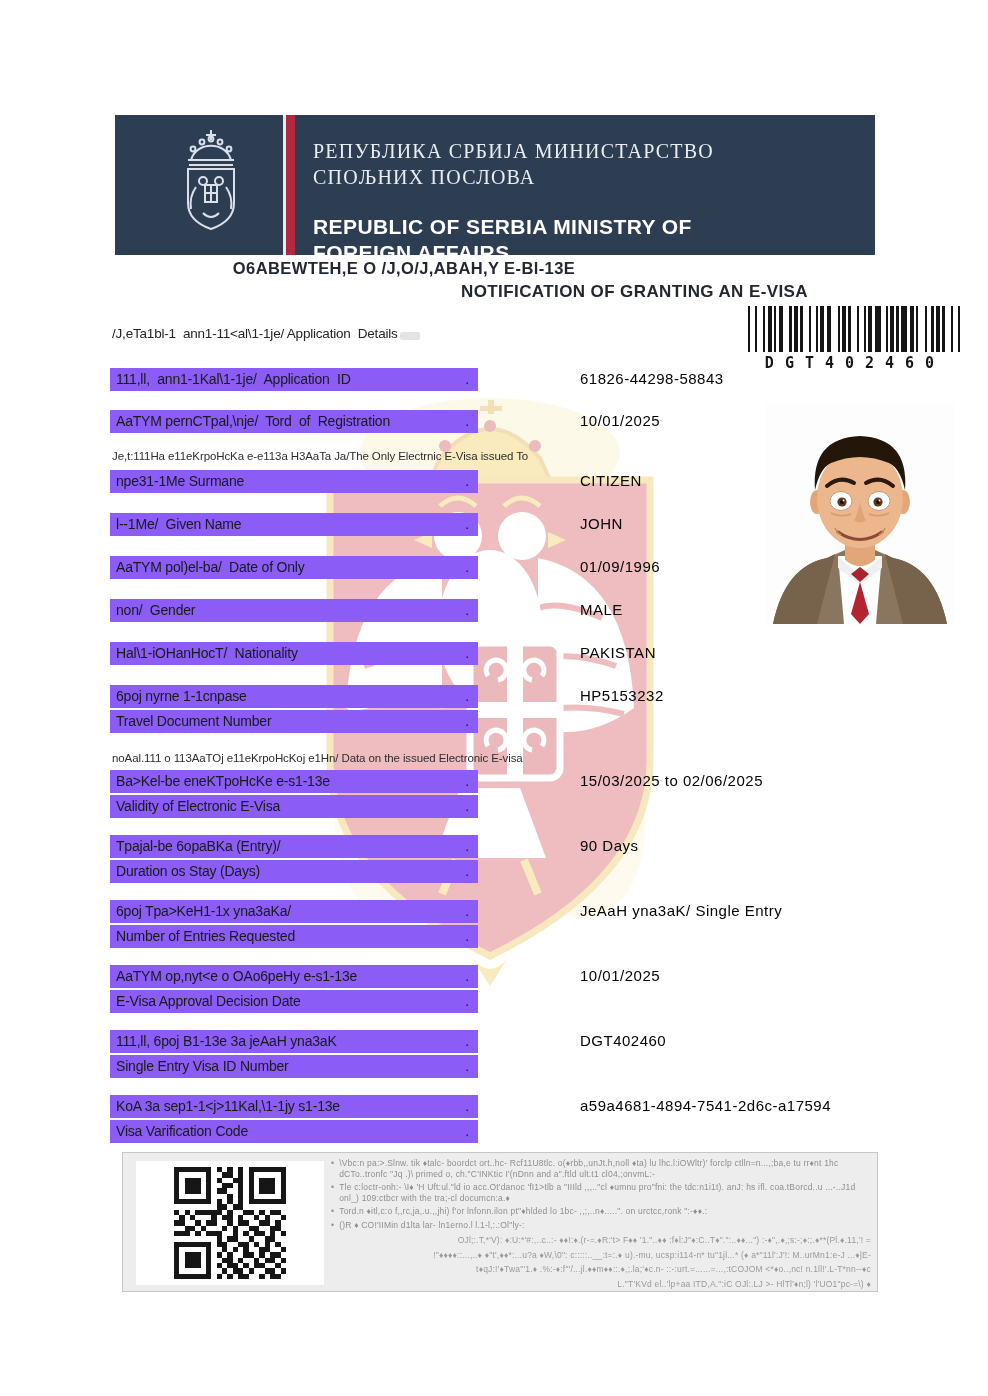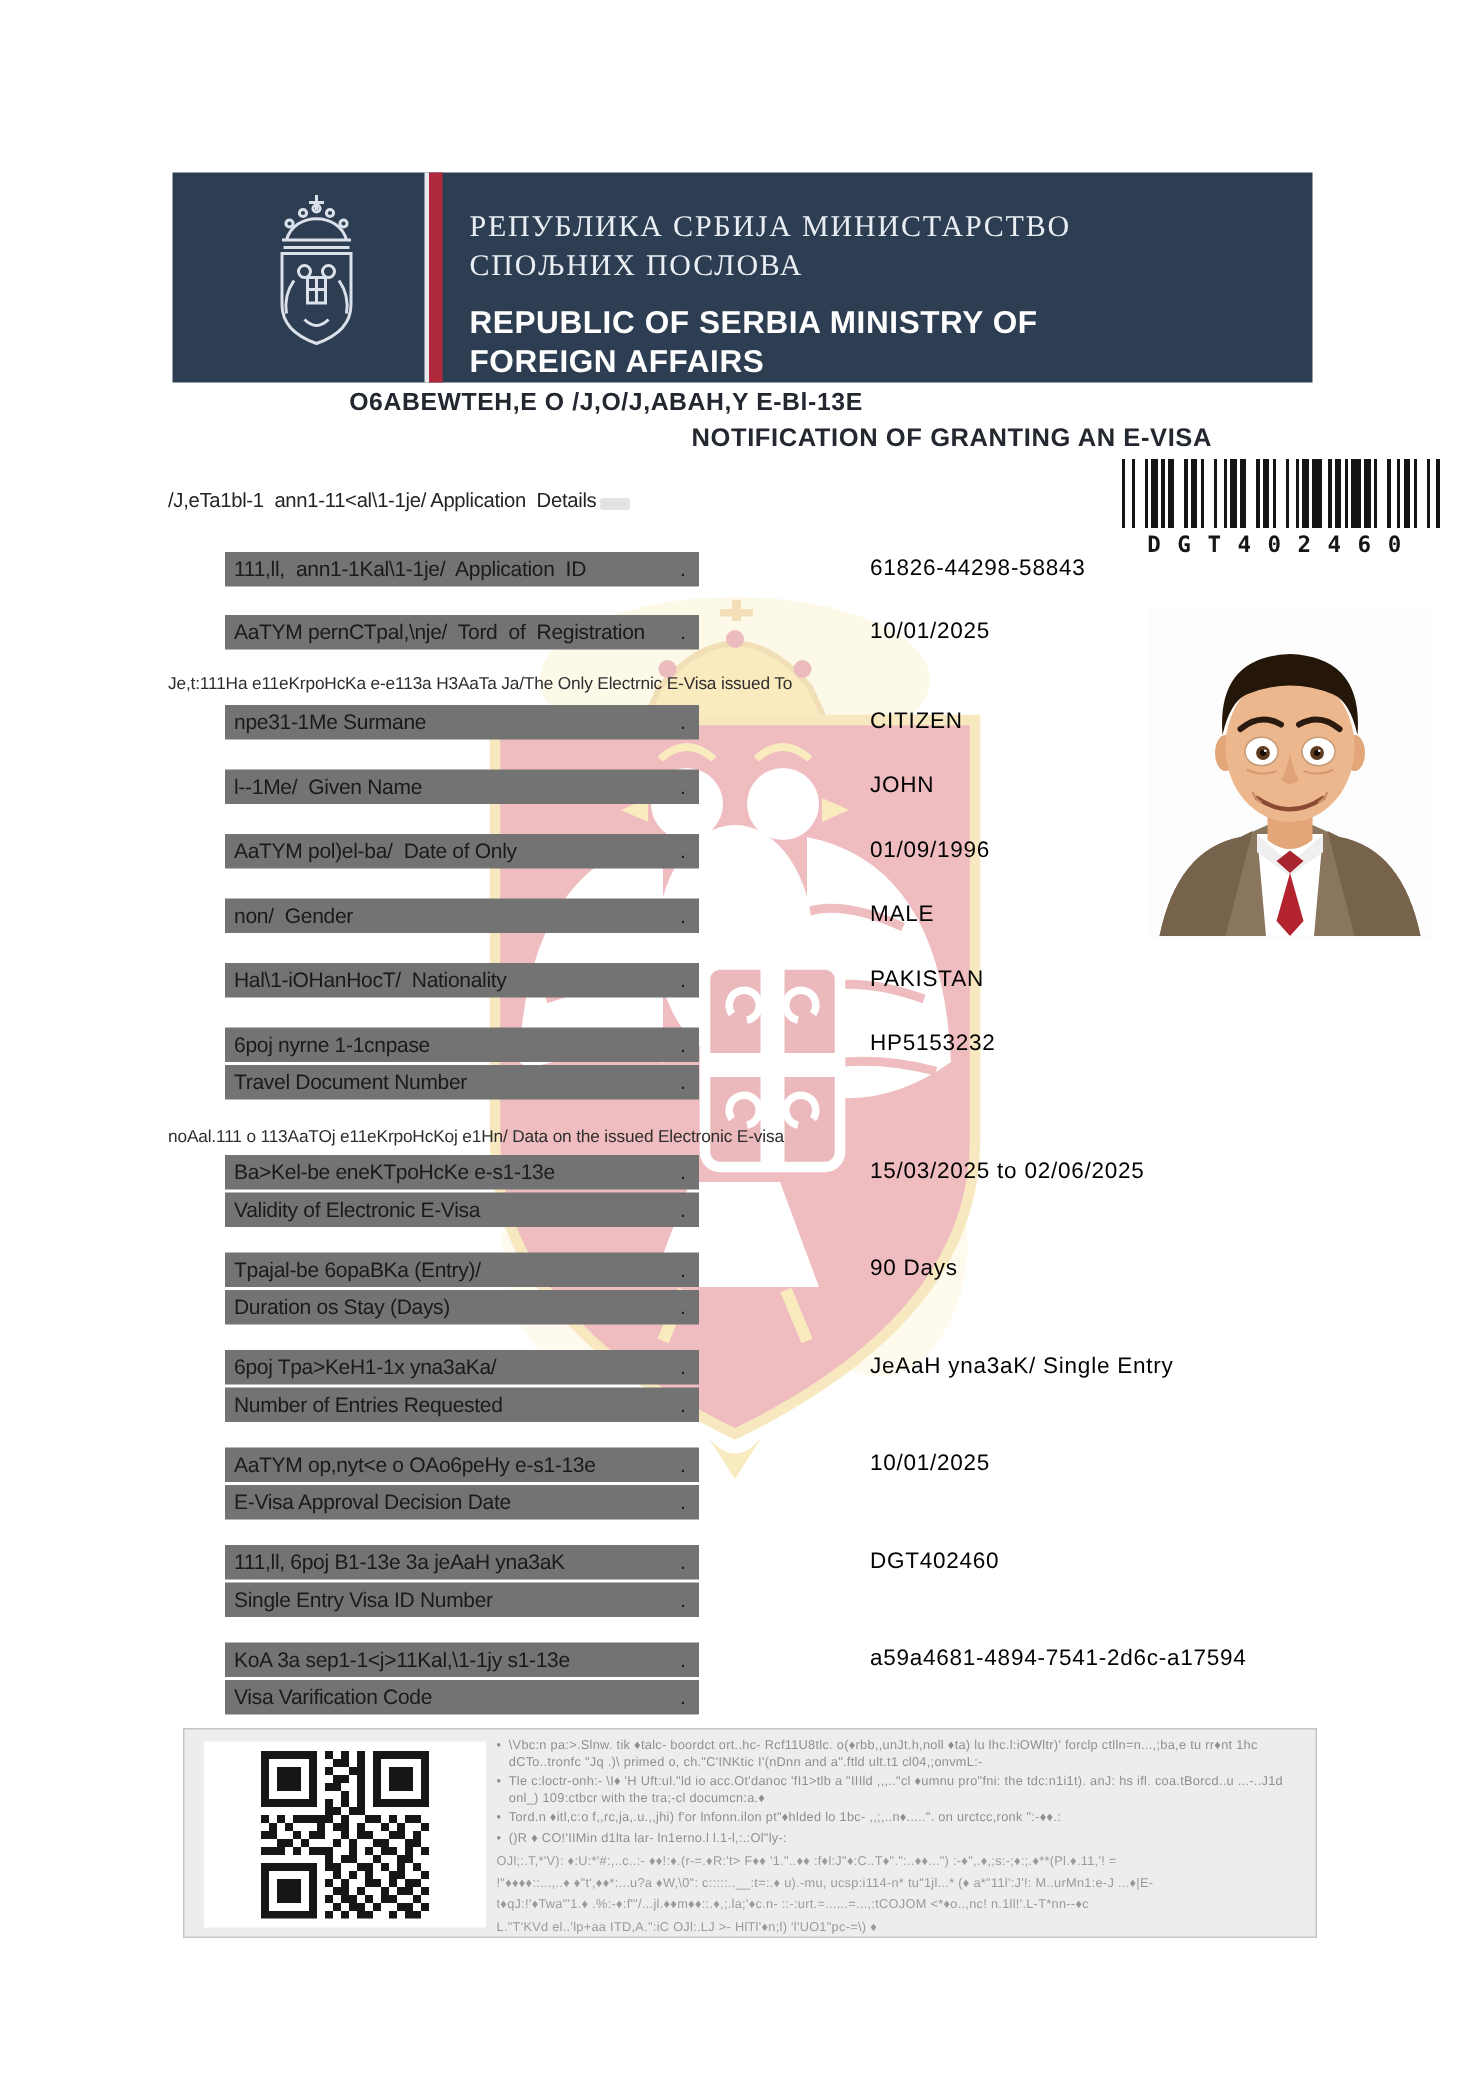--- a/index.html
+++ b/index.html
@@ -7,21 +7,21 @@
         font-family:"Liberation Sans",sans-serif;color:#111;}
   .pre{white-space:pre;}
 
   
   #banner{position:absolute;left:115px;top:115px;width:760px;height:140px;background:#2e3e52;}
   #banner .whiteline{position:absolute;left:168px;top:0;width:3px;height:140px;background:#e8eaee;}
   #banner .redline{position:absolute;left:171px;top:0;width:9px;height:140px;background:#b1293c;}
   #emblem{position:absolute;left:50px;top:12px;width:92px;height:114px;}
   #banner .txt{position:absolute;left:198px;top:23px;}
   .cyr{font-family:"Liberation Serif",serif;font-size:20px;letter-spacing:1.2px;color:#e9edf4;line-height:26px;}
-  .eng{font-size:21px;font-weight:bold;color:#fefefe;letter-spacing:.4px;line-height:26px;margin-top:13px;}
+  .eng{font-size:21px;font-weight:bold;color:#fefefe;letter-spacing:.4px;line-height:26px;margin-top:24px;}
 
   
   #doctitle{position:absolute;left:0;top:257px;width:808px;text-align:center;color:#23272f;}
   #doctitle .t1{font-size:16.5px;font-weight:600;letter-spacing:.4px;line-height:23px;}
   #doctitle .t2{font-size:17px;font-weight:600;letter-spacing:.4px;line-height:23px;text-align:right;}
 
   
   #barcode{position:absolute;left:748px;top:306px;width:214px;height:70px;}
   #barcode .bars{width:214px;height:46px;}
   #barcode .bctxt{font-family:"DejaVu Sans Mono",monospace;font-size:15px;font-weight:bold;
@@ -30,37 +30,37 @@
   
   #photo{position:absolute;left:765px;top:404px;width:190px;height:222px;background:#fdfdfd;}
 
   
   #watermark{position:absolute;left:140px;top:398px;width:700px;height:660px;opacity:.32;z-index:0;pointer-events:none;}
 
   
   .shead{position:absolute;left:112px;font-size:13.5px;color:#242424;letter-spacing:-.2px;}
   .subhead{position:absolute;left:112px;font-size:11.5px;color:#2d2d2d;letter-spacing:-.1px;}
   .row{position:absolute;left:110px;width:770px;z-index:1;}
-  .lbl{position:relative;box-sizing:border-box;width:316px;height:23px;line-height:23px;
-       background:#737373;padding:0 20px 0 6px;font-size:14px;letter-spacing:-.2px;color:#1a1a1a;
-       white-space:nowrap;overflow:hidden;margin-left:40px;}
+  .lbl{position:relative;box-sizing:border-box;width:368px;height:23px;line-height:23px;
+       background:#8b5cf6;padding:0 20px 0 6px;font-size:14px;letter-spacing:-.2px;color:#1a1a1a;
+       white-space:nowrap;overflow:hidden;}
   .lbl + .lbl{margin-top:2px;}
   .dot{position:absolute;right:9px;top:0;color:#1a1a1a;}
   .val{position:absolute;left:470px;top:2px;font-size:15px;color:#030303;letter-spacing:.5px;white-space:nowrap;}
   .smudge{position:absolute;left:400px;top:332px;width:20px;height:8px;background:#e3e3e3;border-radius:2px;z-index:1;}
 
   
   #fineprint{position:absolute;left:122px;top:1152px;width:756px;height:140px;background:#ededed;
              border:1px solid #c6c6c6;box-sizing:border-box;z-index:1;}
   #qrcard{position:absolute;left:13px;top:8px;width:188px;height:124px;background:#ffffff;}
   #qrsvg{position:absolute;left:38px;top:6px;width:112px;height:112px;}
   #notes{position:absolute;left:208px;top:5px;width:540px;font-size:8.5px;color:#8f8f8f;letter-spacing:.2px;}
   .note{display:flex;line-height:10.5px;margin-bottom:3px;}
   .note .mark{margin-right:5px;}
-  .footline{line-height:14.5px;color:#9a9a9a;white-space:nowrap;overflow:hidden;}
+  .footline{line-height:14.5px;color:#9a9a9a;white-space:nowrap;overflow:hidden;text-align:right;}
 </style>
 </head>
 <body>
 
 <div id="page">
 
   <div id="watermark">
     <svg viewBox="0 0 700 660" width="700" height="660">
       <ellipse cx="350" cy="55" rx="130" ry="55" fill="#f4d567" opacity=".45"></ellipse>
       <ellipse cx="255" cy="430" rx="60" ry="90" fill="#f4d567" opacity=".35"></ellipse>

